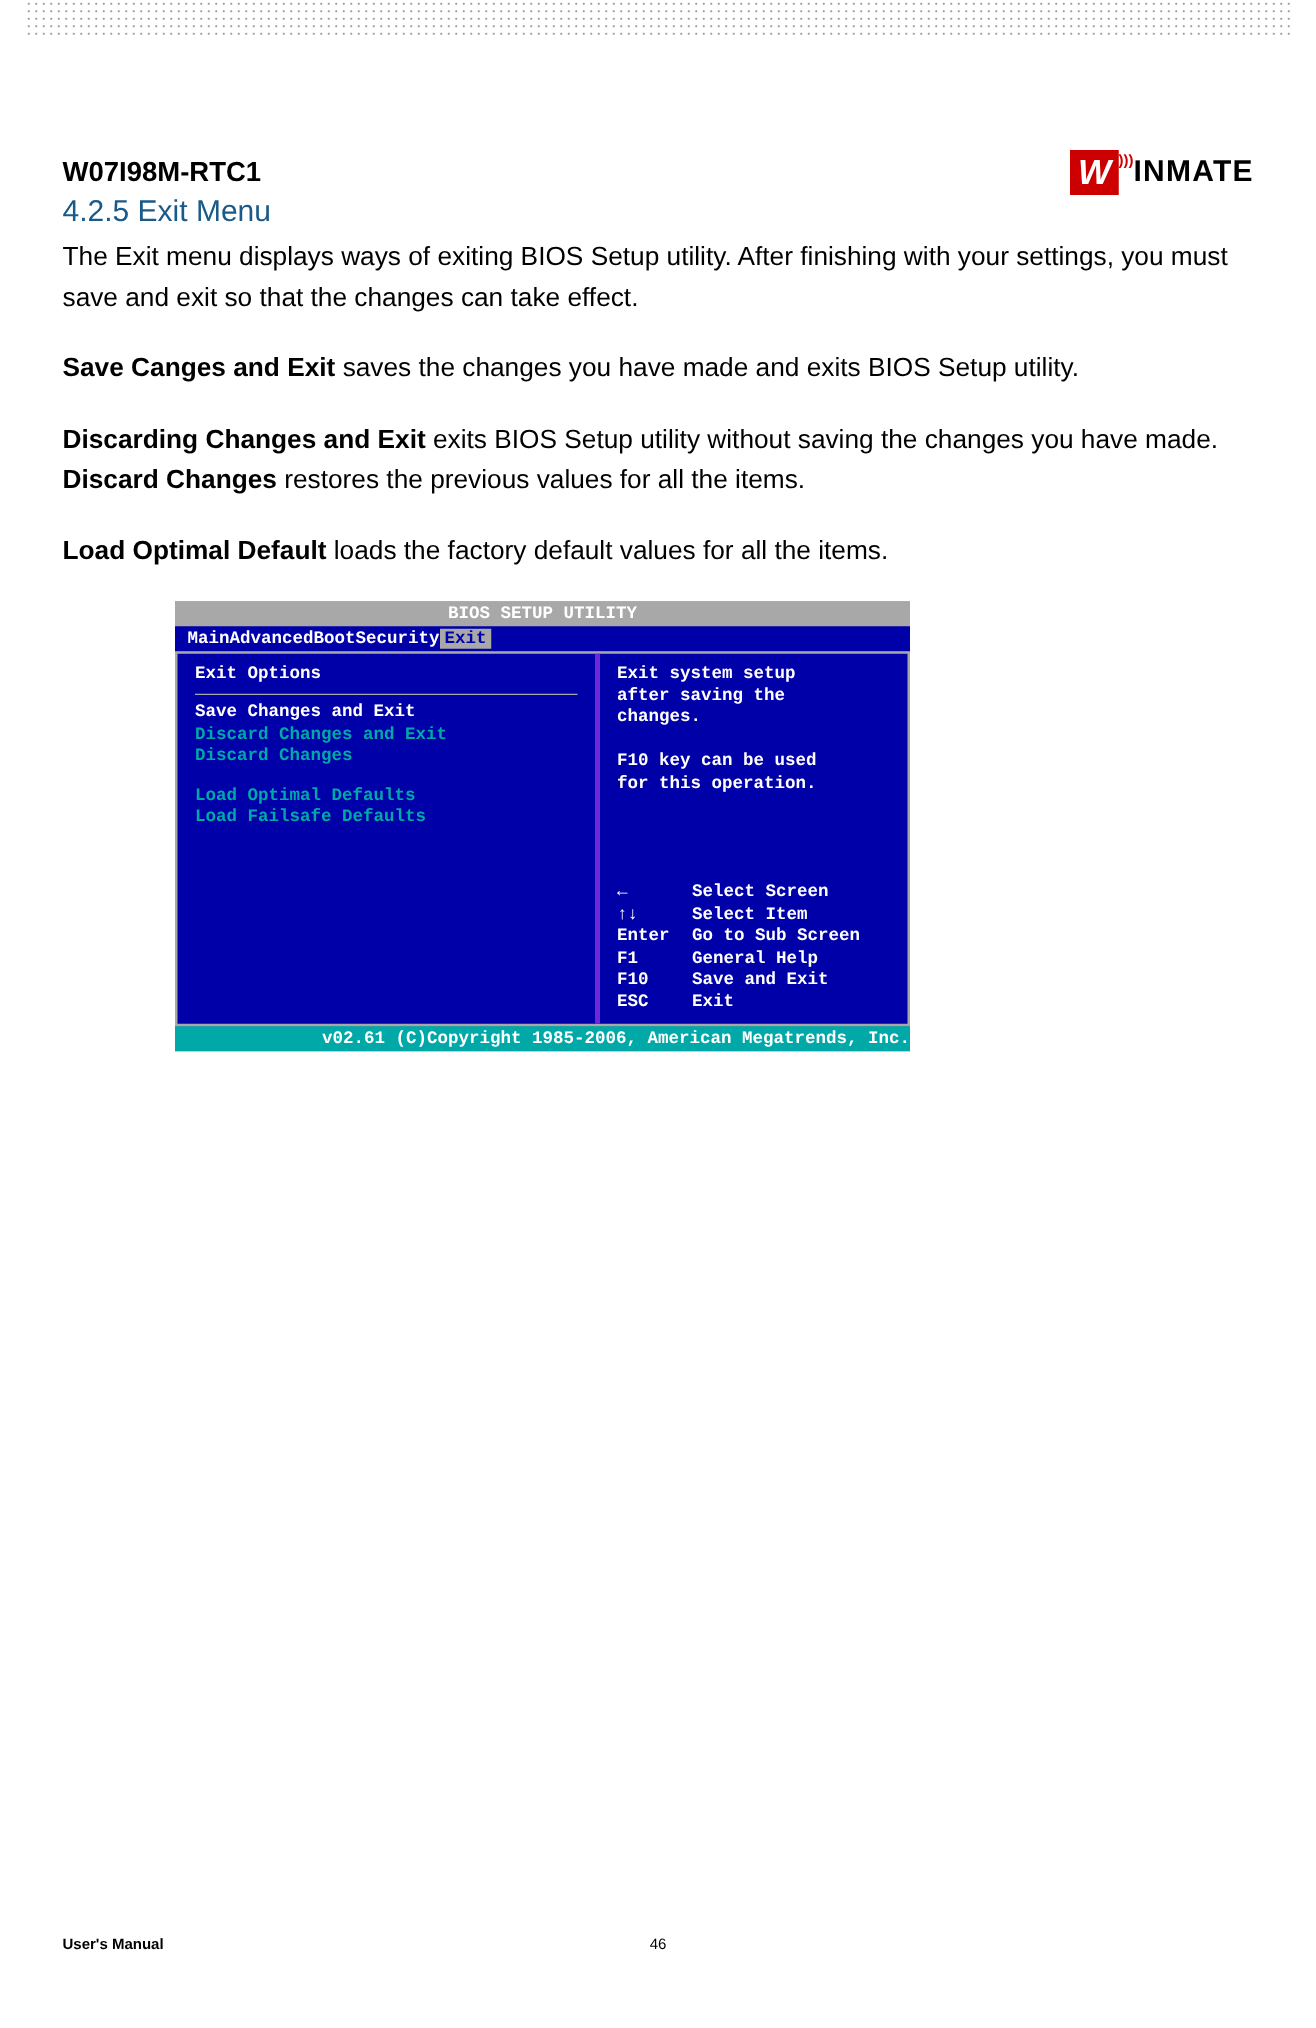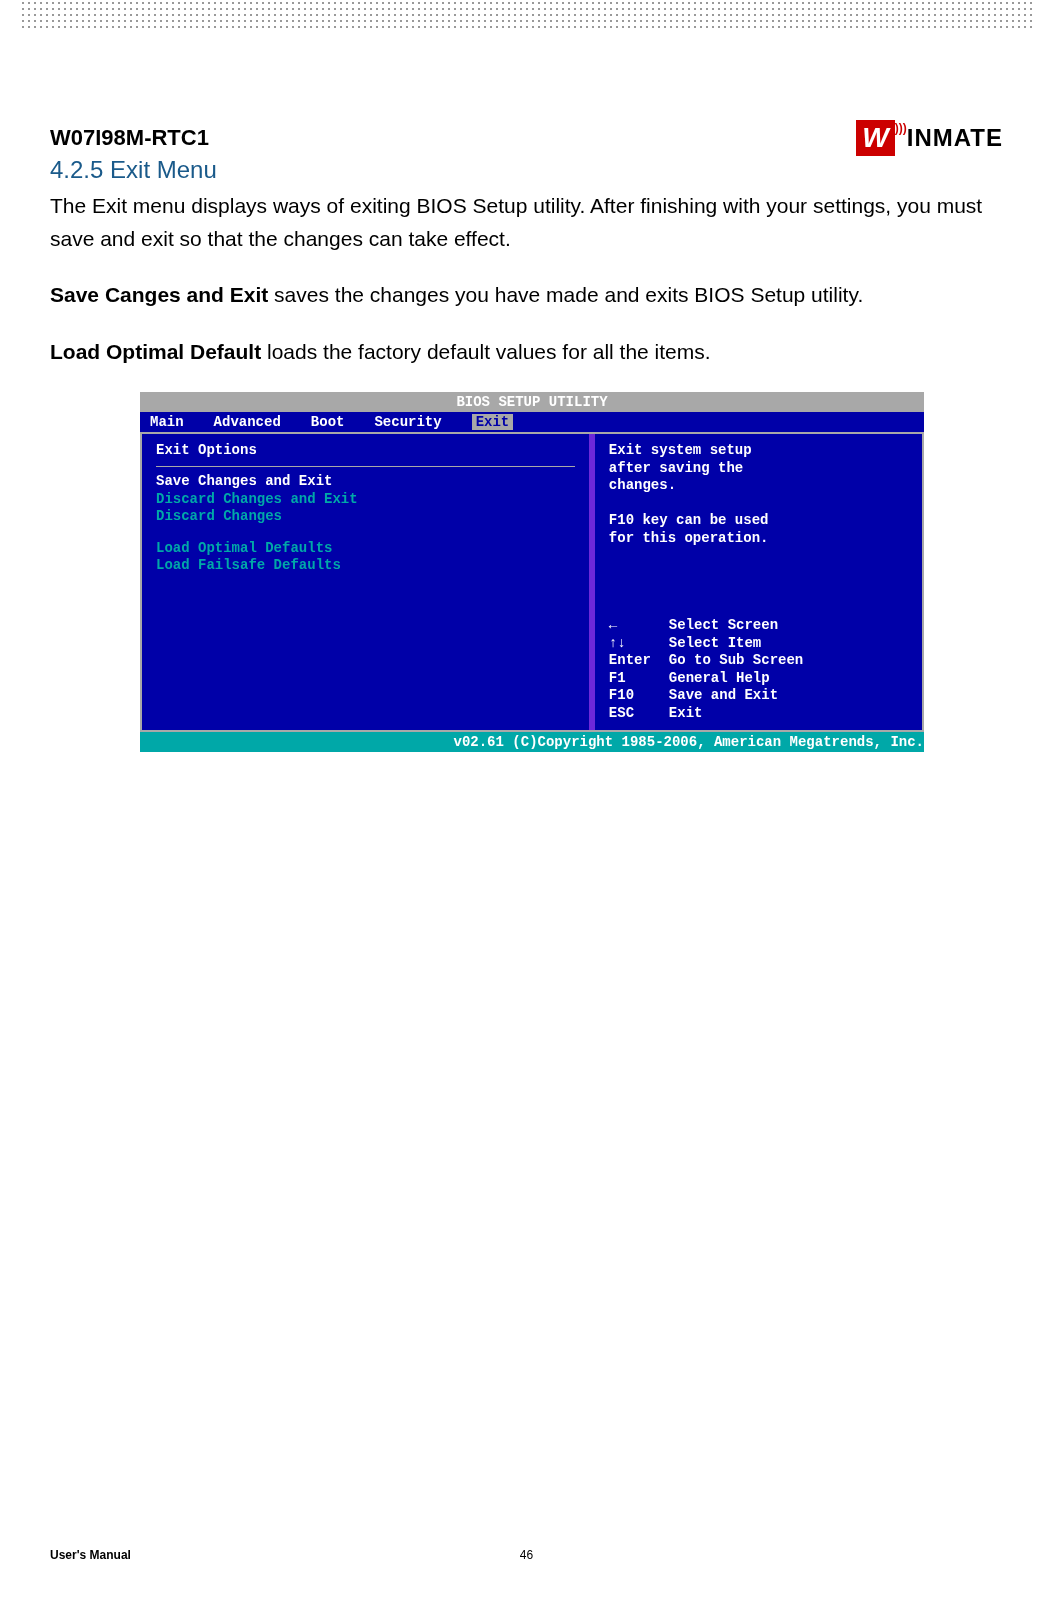--- a/index.html
+++ b/index.html
@@ -59,56 +59,55 @@
     margin-bottom: 6px;
   }
   .body-text {
     font-size: 21px;
     line-height: 1.55;
     margin-bottom: 24px;
   }
   .body-text b { font-weight: bold; }
   .bios-window {
     margin-left: 90px;
-    width: 784px;
+    width: 588px;
     background: #a8a8a8;
     font-family: "Courier New", monospace;
     font-size: 14px;
     font-weight: bold;
   }
   .bios-title {
     background: #a8a8a8;
     color: #fff;
     text-align: center;
     padding: 2px 0;
     font-weight: bold;
   }
   .bios-menu {
     background: #0000a8;
     color: #fff;
     padding: 2px 10px;
     display: flex;
-    gap: 30px;
   }
   .bios-menu-item { }
   .bios-menu-item.active {
     background: #a8a8a8;
     color: #0000a8;
     padding: 0 4px;
   }
   .bios-body {
     display: flex;
     background: #0000a8;
     border: 2px solid #a8a8a8;
     min-height: 300px;
   }
   .bios-left {
     flex: 1.4;
     padding: 8px 14px;
-    border-right: 6px solid #6d28d9;
+    border-right: 4px solid #6d28d9;
     color: #00a8a8;
   }
   .bios-left .heading {
     color: #fff;
     padding-bottom: 2px;
     margin-bottom: 6px;
   }
   .bios-left .divider {
     border-bottom: 1px solid #a8a8a8;
     margin-bottom: 6px;
@@ -160,20 +159,24 @@
   </div>
 
   <div class="section-heading">4.2.5 Exit Menu</div>
 
   <p class="body-text">The Exit menu displays ways of exiting BIOS Setup utility. After finishing with your settings, you must save and exit so that the changes can take effect.</p>
 
   <p class="body-text">
     <b>Save Canges and Exit</b><span> saves the changes you have made and exits BIOS Setup utility.</span>
   </p>
 
+  <p class="body-text">
+    <b>Discarding Changes and Exit</b><span> exits BIOS Setup utility without saving the changes you have made.</span><br>
+    <b>Discard Changes</b><span> restores the previous values for all the items.</span>
+  </p>
 
   <p class="body-text">
     <b>Load Optimal Default</b><span> loads the factory default values for all the items.</span>
   </p>
 
   <div class="bios-window">
     <div class="bios-title">BIOS SETUP UTILITY</div>
     <div class="bios-menu" id="bios-menu">
         <span class="bios-menu-item">Main</span>
         <span class="bios-menu-item">Advanced</span>

